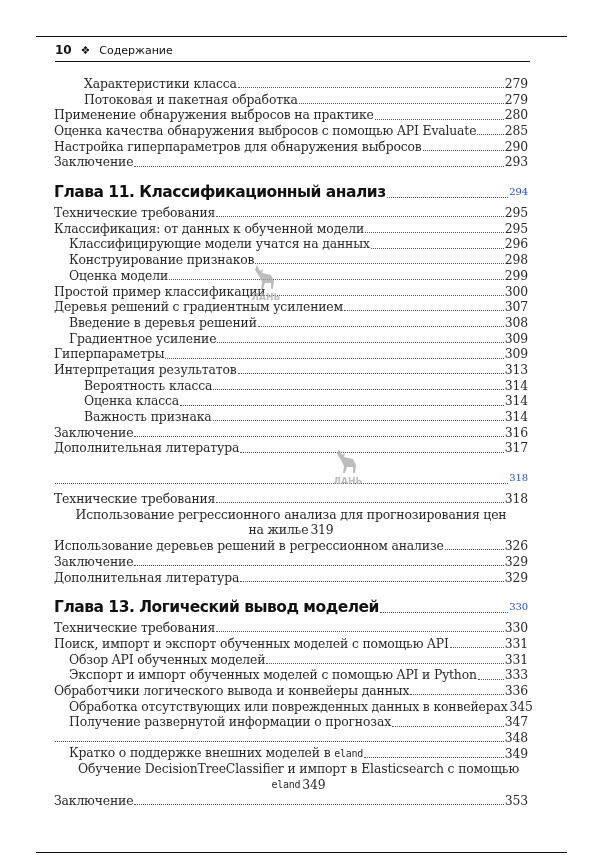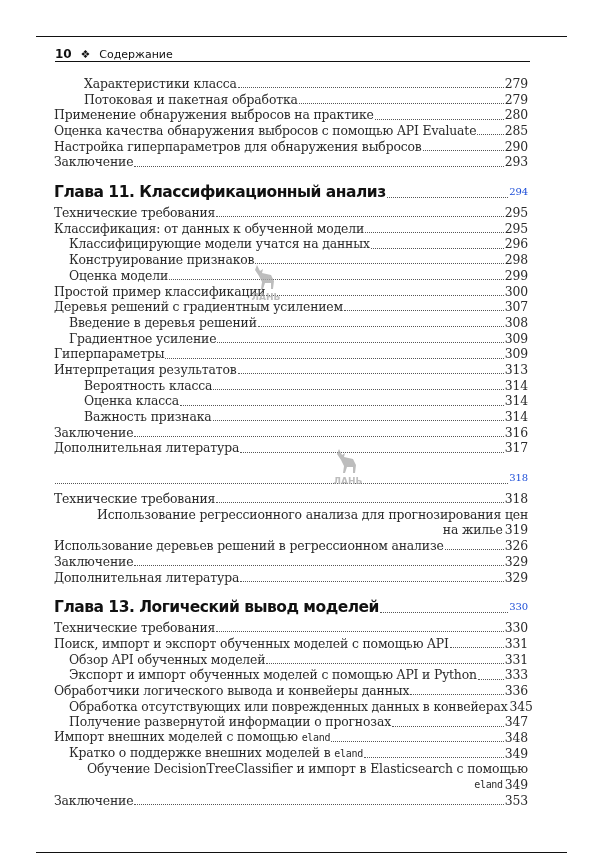--- a/index.html
+++ b/index.html
@@ -7,21 +7,21 @@
     width: 600px; height: 855px; position: relative; overflow: hidden;
     font-family: "DejaVu Serif", "Liberation Serif", serif;
     color: #2a2a2a;
   }
   .rule { position: absolute; height: 1px; background: #111; }
   .rule-top { left: 36px; width: 531px; top: 36px; }
   .rule-bottom { left: 36px; width: 531px; top: 852px; }
   .running-head {
     position: absolute; left: 55px; top: 42px; width: 475px;
     font-family: "DejaVu Sans", "Liberation Sans", sans-serif;
-    font-size: 12px; color: #111; height: 16px; line-height: 24px;
+    font-size: 12px; color: #111; height: 16px; line-height: 17px;
   }
   .running-head .page-no { font-weight: bold; }
   .running-head .orn { margin: 0 5px; font-size: 11px; }
   .running-head .title { font-size: 11px; }
   .rule-head { left: 55px; width: 475px; top: 61px; }
   .toc { position: absolute; left: 54px; top: 76px; width: 474px; }
   .row {
     position: relative; display: flex; align-items: flex-end;
     font-size: 12.4px; line-height: 15.7px; height: 15.7px;
     letter-spacing: -0.15px; white-space: nowrap;
@@ -37,21 +37,21 @@
   .row.chapter {
     margin-top: 13px; margin-bottom: 4px;
     font-family: "DejaVu Sans", "Liberation Sans", sans-serif;
     font-weight: bold; font-size: 15.5px; letter-spacing: -0.5px;
     height: 18px; line-height: 18px; color: #111;
   }
   .row.chapter .page {
     font-family: "DejaVu Serif", "Liberation Serif", serif;
     font-weight: normal; font-size: 10px; letter-spacing: -0.15px; color: #1d4ed8;
   }
-  .row.wrap { height: auto; flex-direction: column; align-items: flex-end; }
+  .row.wrap { height: auto; flex-direction: column; align-items: center; }
   .row.wrap .line1 { height: 15.7px; }
   .row.wrap .line2 { display: flex; align-items: flex-end; height: 15.7px; }
   .code { font-family: "DejaVu Sans Mono", "Liberation Mono", monospace; font-size: 10px; letter-spacing: -0.3px; }
   .watermark {
     position: absolute; color: #a8a8a8; opacity: 0.75;
     font-family: "DejaVu Sans", "Liberation Sans", sans-serif; font-weight: bold;
     font-size: 9px; text-align: center; width: 40px;
   }
   .watermark svg { display: block; margin: 0 auto; }
 </style>
@@ -253,21 +253,20 @@
       <span class="label">Обработка отсутствующих или поврежденных данных в конвейерах</span>
       <span class="leader"></span>
       <span class="page">345</span>
     </div>
   <div class="row level-1">
       <span class="label">Получение развернутой информации о прогнозах</span>
       <span class="leader"></span>
       <span class="page">347</span>
     </div>
   <div class="row">
-      <span class="label"><span>Импорт внешних моделей с помощью </span><span class="code">eland</span></span>
       <span class="leader"></span>
       <span class="page">348</span>
     </div>
   <div class="row level-1">
       <span class="label"><span>Кратко о поддержке внешних моделей в </span><span class="code">eland</span></span>
       <span class="leader"></span>
       <span class="page">349</span>
     </div>
   <div class="row wrap level-1">
     <div class="line1">Обучение DecisionTreeClassifier и импорт в Elasticsearch с помощью</div>

